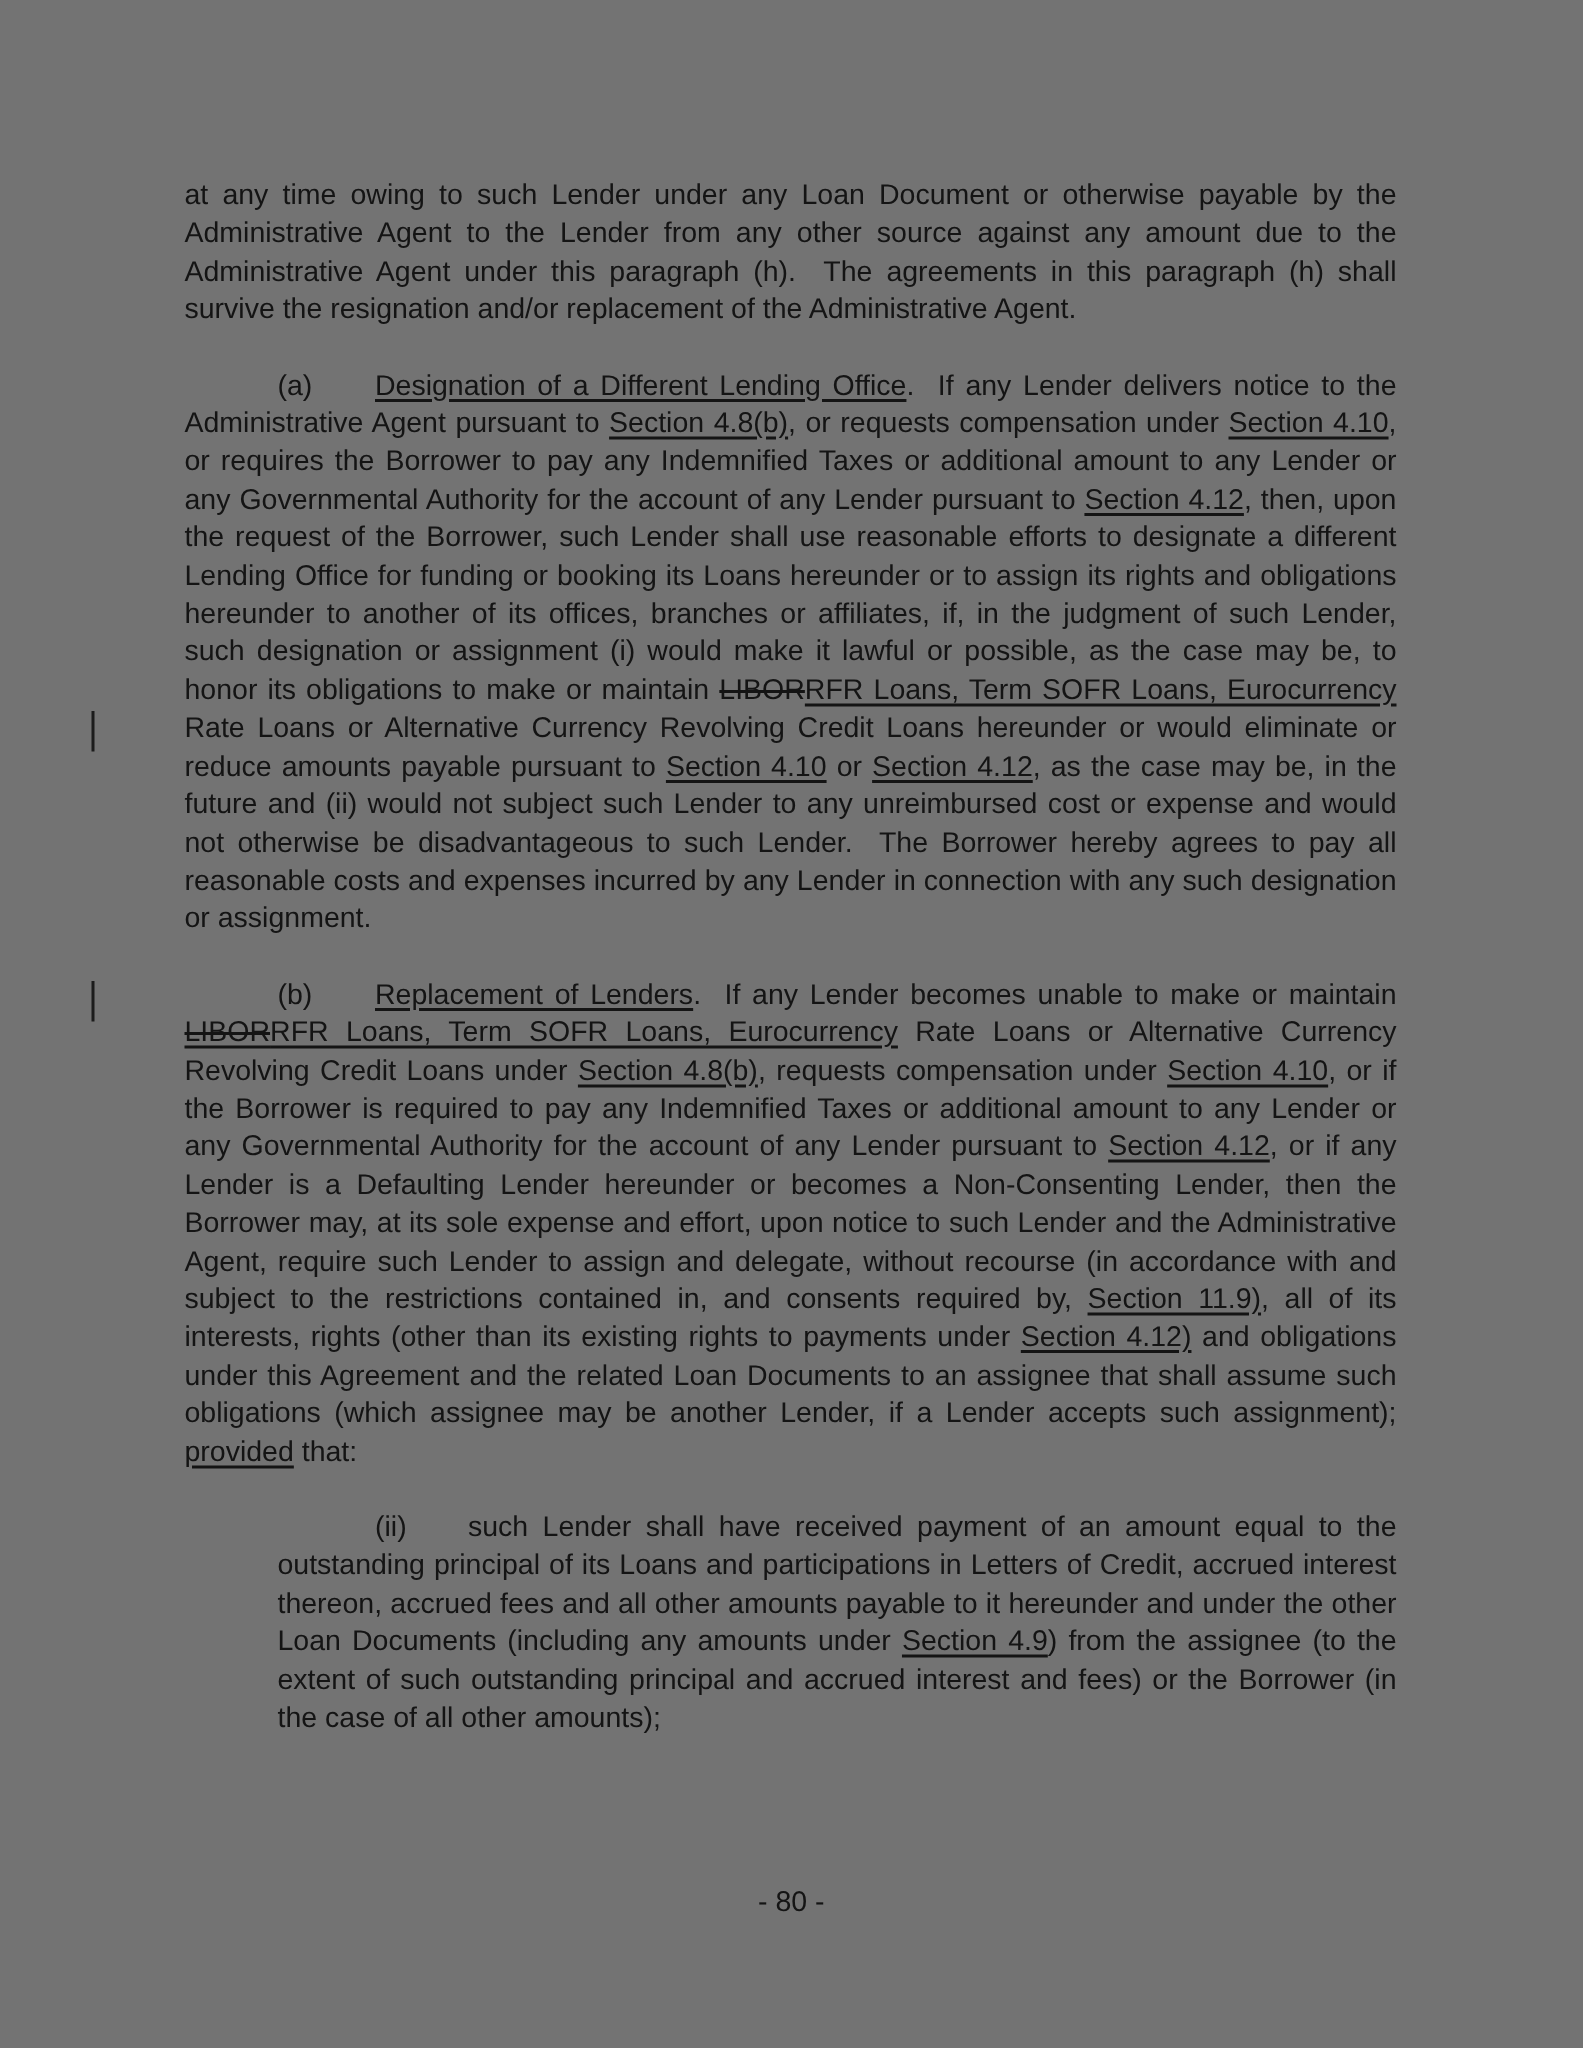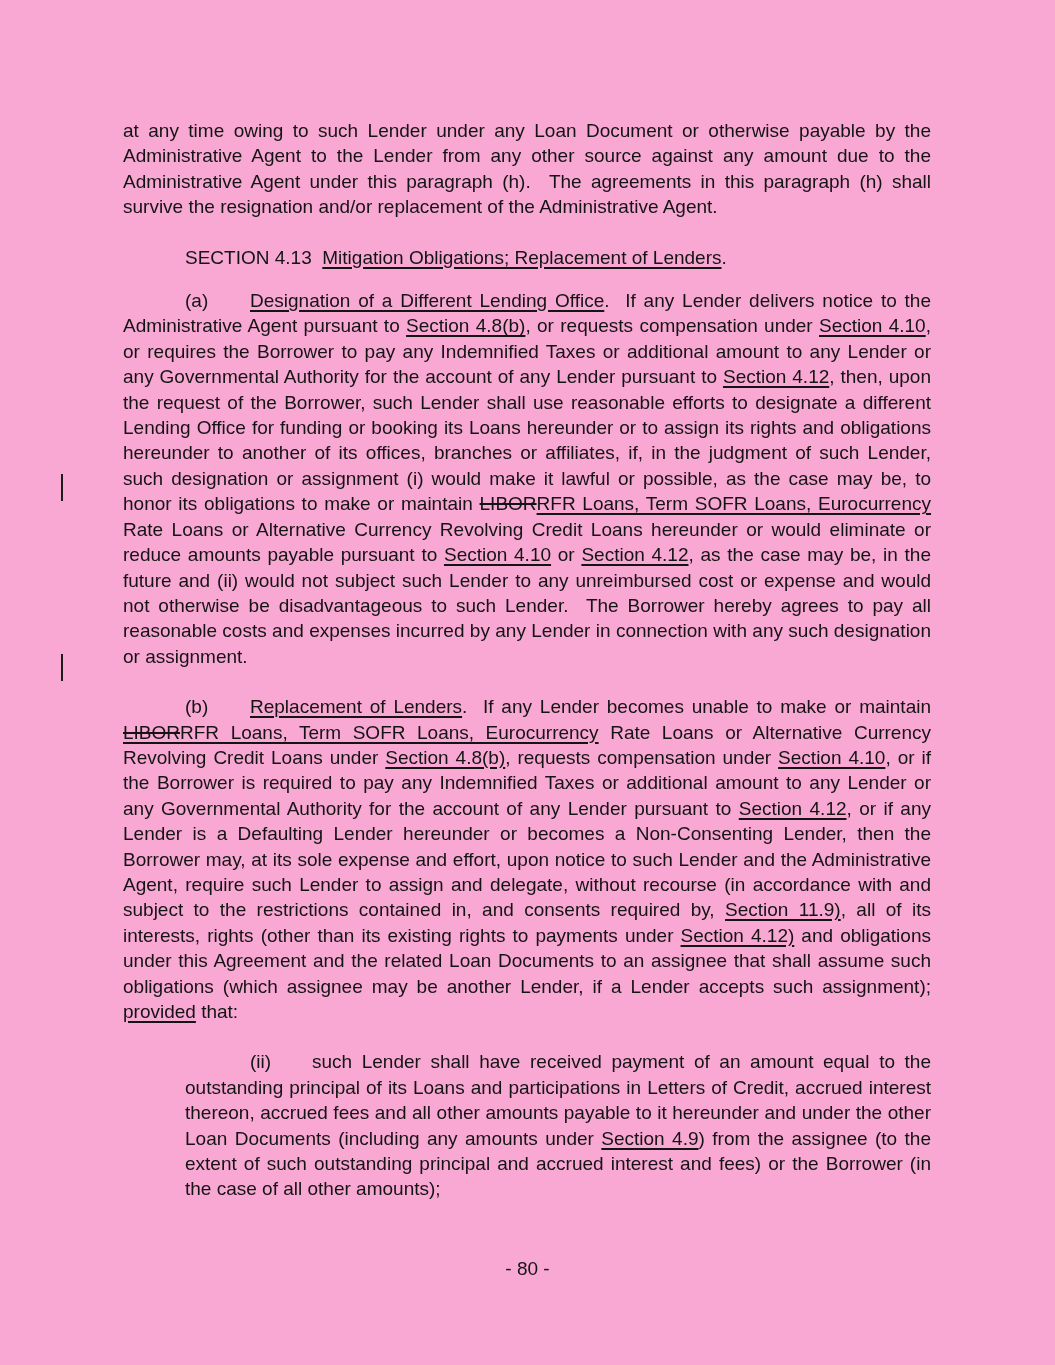--- a/index.html
+++ b/index.html
@@ -4,21 +4,21 @@
 <style>
   html, body {
     margin: 0;
     padding: 0;
     background: #ffffff;
   }
   .page {
     position: relative;
     width: 1055px;
     height: 1365px;
-    background: #f9a8d4;
+    background: #737373;
     color: #141414;
     font-family: "Liberation Sans", "DejaVu Sans", sans-serif;
     font-size: 19px;
     line-height: 25.4px;
     overflow: hidden;
     box-sizing: border-box;
   }
   .doc-body {
     position: absolute;
     top: 118px;
@@ -79,21 +79,20 @@
     bottom: 84px;
     text-align: center;
   }
 </style>
 </head>
 <body>
 
 <div class="page">
   <div class="doc-body">
       <p class="para body"><span>at any time owing to such Lender under any Loan Document or otherwise payable by the Administrative Agent to the Lender from any other source against any amount due to the Administrative Agent under this paragraph (h).&nbsp; The agreements in this paragraph (h) shall survive the resignation and/or replacement of the Administrative Agent.</span></p>
-      <p class="para heading"><span>SECTION 4.13&nbsp; </span><span class="u">Mitigation Obligations; Replacement of Lenders</span><span>.</span></p>
       <p class="para alpha"><span class="label">(a)</span><span class="u">Designation of a Different Lending Office</span><span>.&nbsp; If any Lender delivers notice to the Administrative Agent pursuant to </span><span class="u">Section 4.8(b)</span><span>, or requests compensation under </span><span class="u">Section 4.10</span><span>, or requires the Borrower to pay any Indemnified Taxes or additional amount to any Lender or any Governmental Authority for the account of any Lender pursuant to </span><span class="u">Section 4.12</span><span>, then, upon the request of the Borrower, such Lender shall use reasonable efforts to designate a different Lending Office for funding or booking its Loans hereunder or to assign its rights and obligations hereunder to another of its offices, branches or affiliates, if, in the judgment of such Lender, such designation or assignment (i) would make it lawful or possible, as the case may be, to honor its obligations to make or maintain </span><span class="strike">LIBOR</span><span class="u">RFR Loans, Term SOFR Loans, Eurocurrency</span><span> Rate Loans or Alternative Currency Revolving Credit Loans hereunder or would eliminate or reduce amounts payable pursuant to </span><span class="u">Section 4.10</span><span> or </span><span class="u">Section 4.12</span><span>, as the case may be, in the future and (ii) would not subject such Lender to any unreimbursed cost or expense and would not otherwise be disadvantageous to such Lender.&nbsp; The Borrower hereby agrees to pay all reasonable costs and expenses incurred by any Lender in connection with any such designation or assignment.</span></p>
       <p class="para alpha"><span class="label">(b)</span><span class="u">Replacement of Lenders</span><span>.&nbsp; If any Lender becomes unable to make or maintain </span><span class="strike u">LIBOR</span><span class="u">RFR Loans, Term SOFR Loans, Eurocurrency</span><span> Rate Loans or Alternative Currency Revolving Credit Loans under </span><span class="u">Section 4.8(b)</span><span>, requests compensation under </span><span class="u">Section 4.10</span><span>, or if the Borrower is required to pay any Indemnified Taxes or additional amount to any Lender or any Governmental Authority for the account of any Lender pursuant to </span><span class="u">Section 4.12</span><span>, or if any Lender is a Defaulting Lender hereunder or becomes a Non-Consenting Lender, then the Borrower may, at its sole expense and effort, upon notice to such Lender and the Administrative Agent, require such Lender to assign and delegate, without recourse (in accordance with and subject to the restrictions contained in, and consents required by, </span><span class="u">Section 11.9)</span><span>, all of its interests, rights (other than its existing rights to payments under </span><span class="u">Section 4.12)</span><span> and obligations under this Agreement and the related Loan Documents to an assignee that shall assume such obligations (which assignee may be another Lender, if a Lender accepts such assignment); </span><span class="u">provided</span><span> that:</span></p>
       <p class="para item"><span class="label">(ii)</span><span>such Lender shall have received payment of an amount equal to the outstanding principal of its Loans and participations in Letters of Credit, accrued interest thereon, accrued fees and all other amounts payable to it hereunder and under the other Loan Documents (including any amounts under </span><span class="u">Section 4.9</span><span>) from the assignee (to the extent of such outstanding principal and accrued interest and fees) or the Borrower (in the case of all other amounts);</span></p>
     </div>
   <div class="page-number">- 80 -</div>
 <div class="change-bar" style="top: 474px;"></div>
     <div class="change-bar" style="top: 654px;"></div>
   </div>
 
 </body></html>

